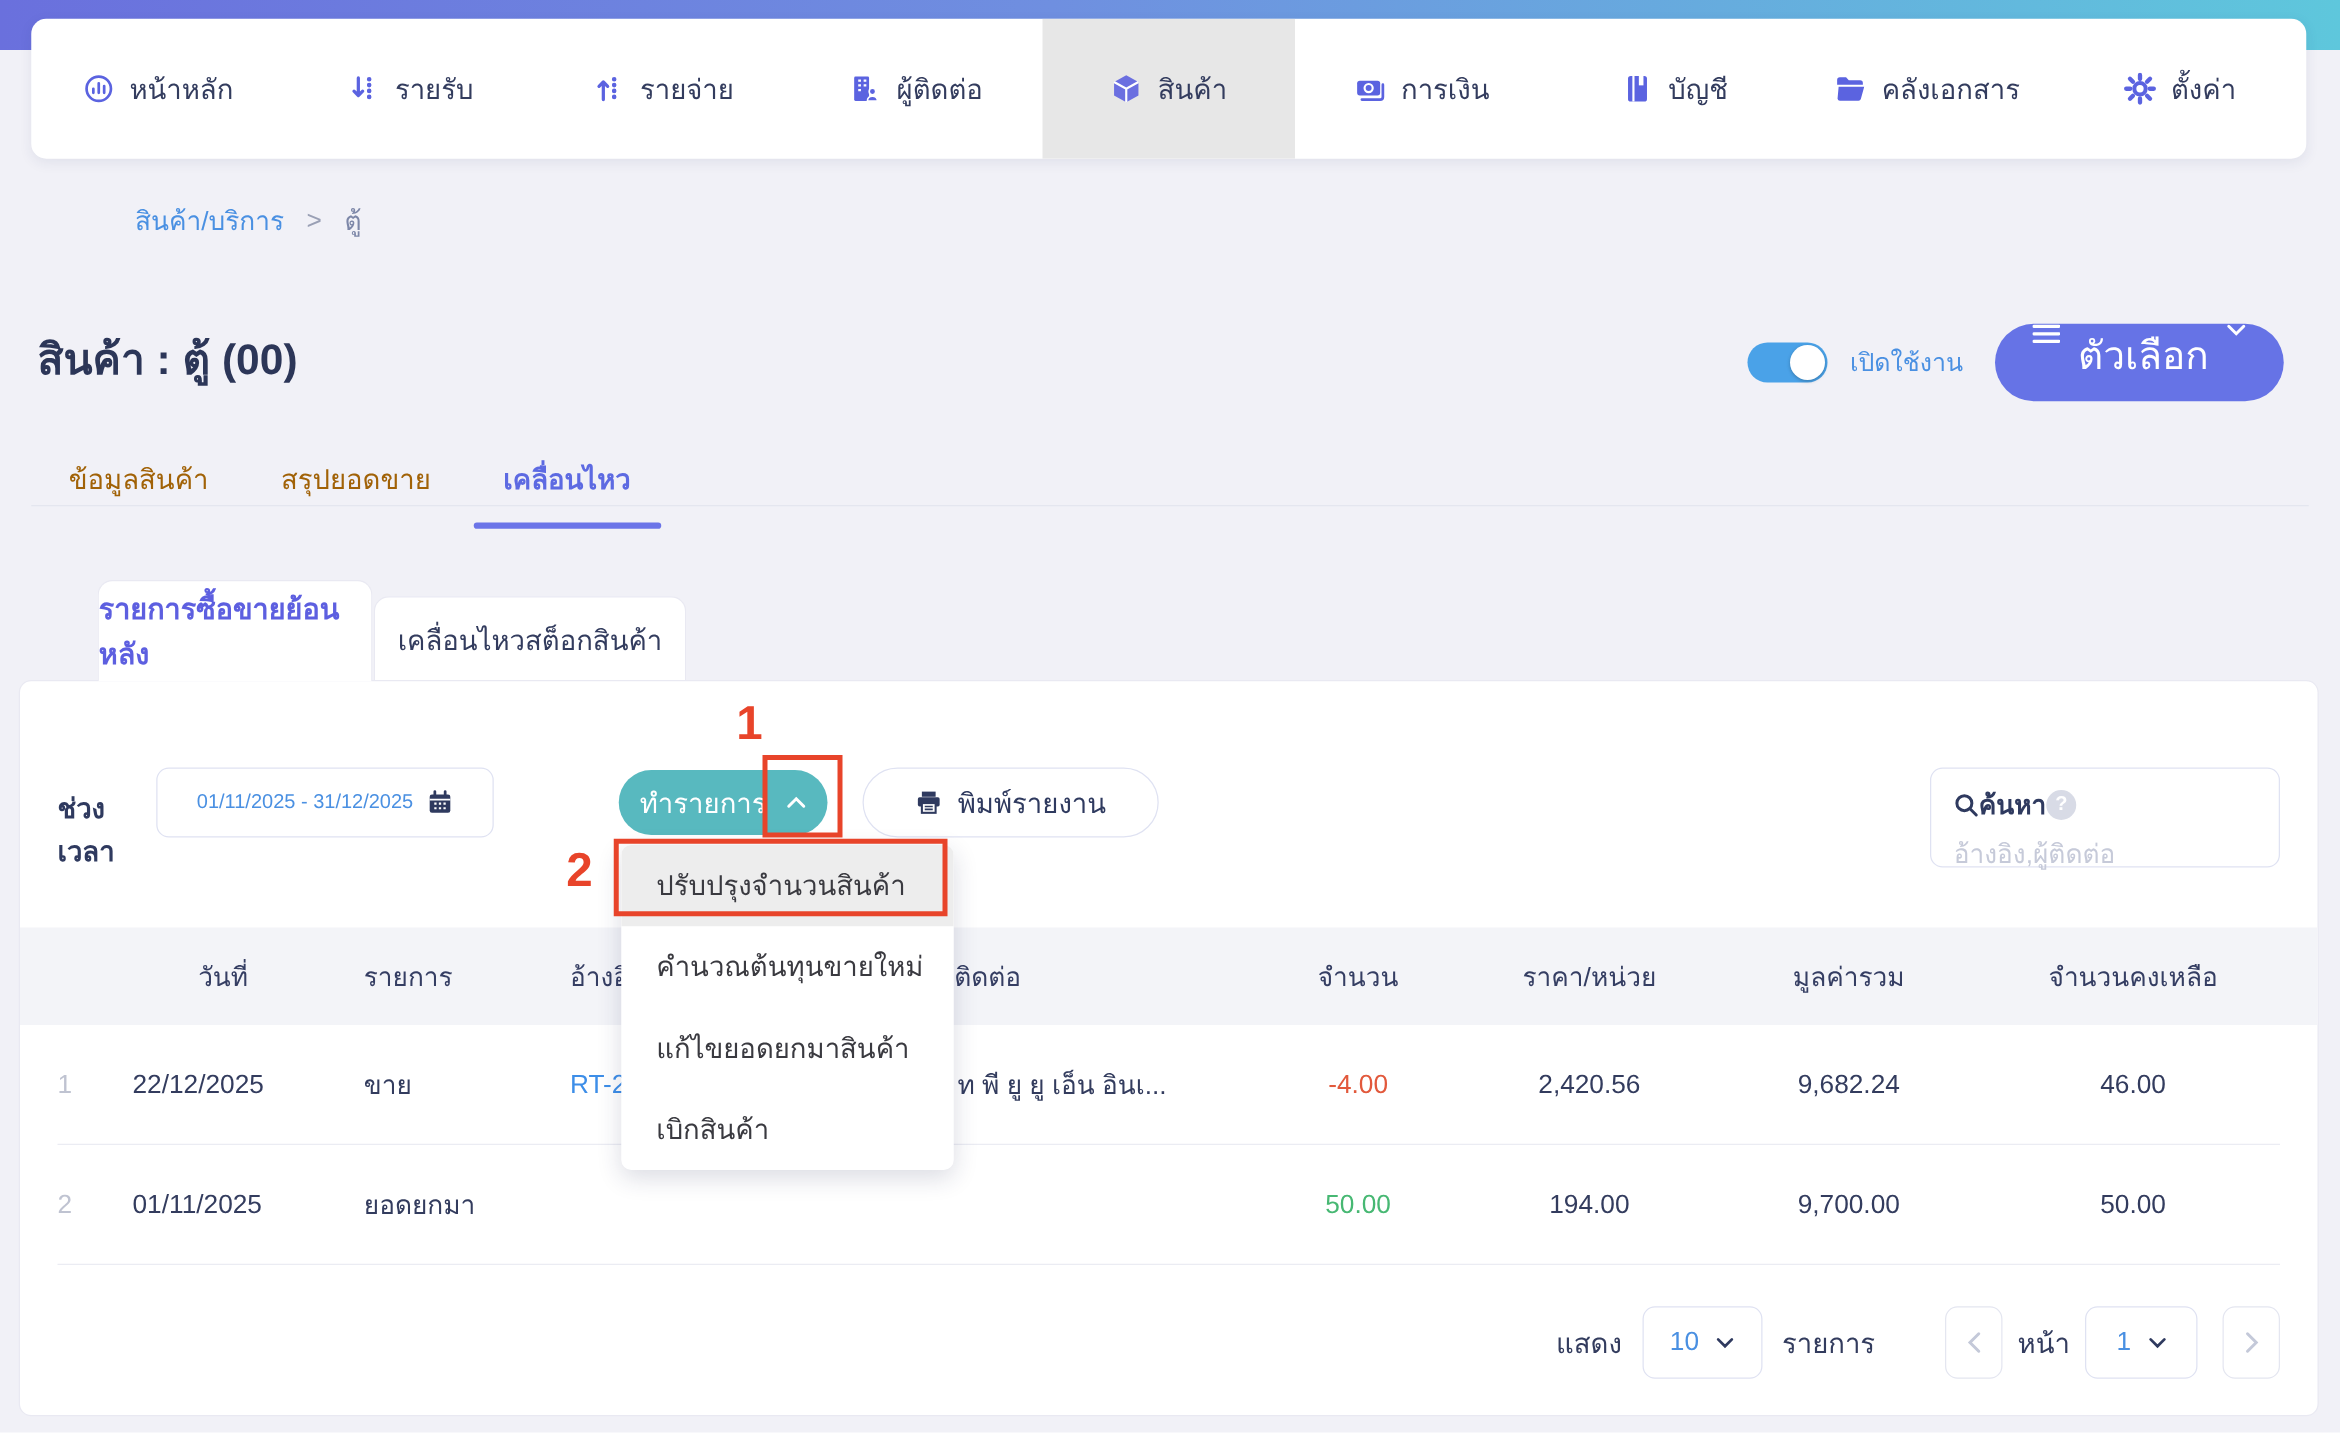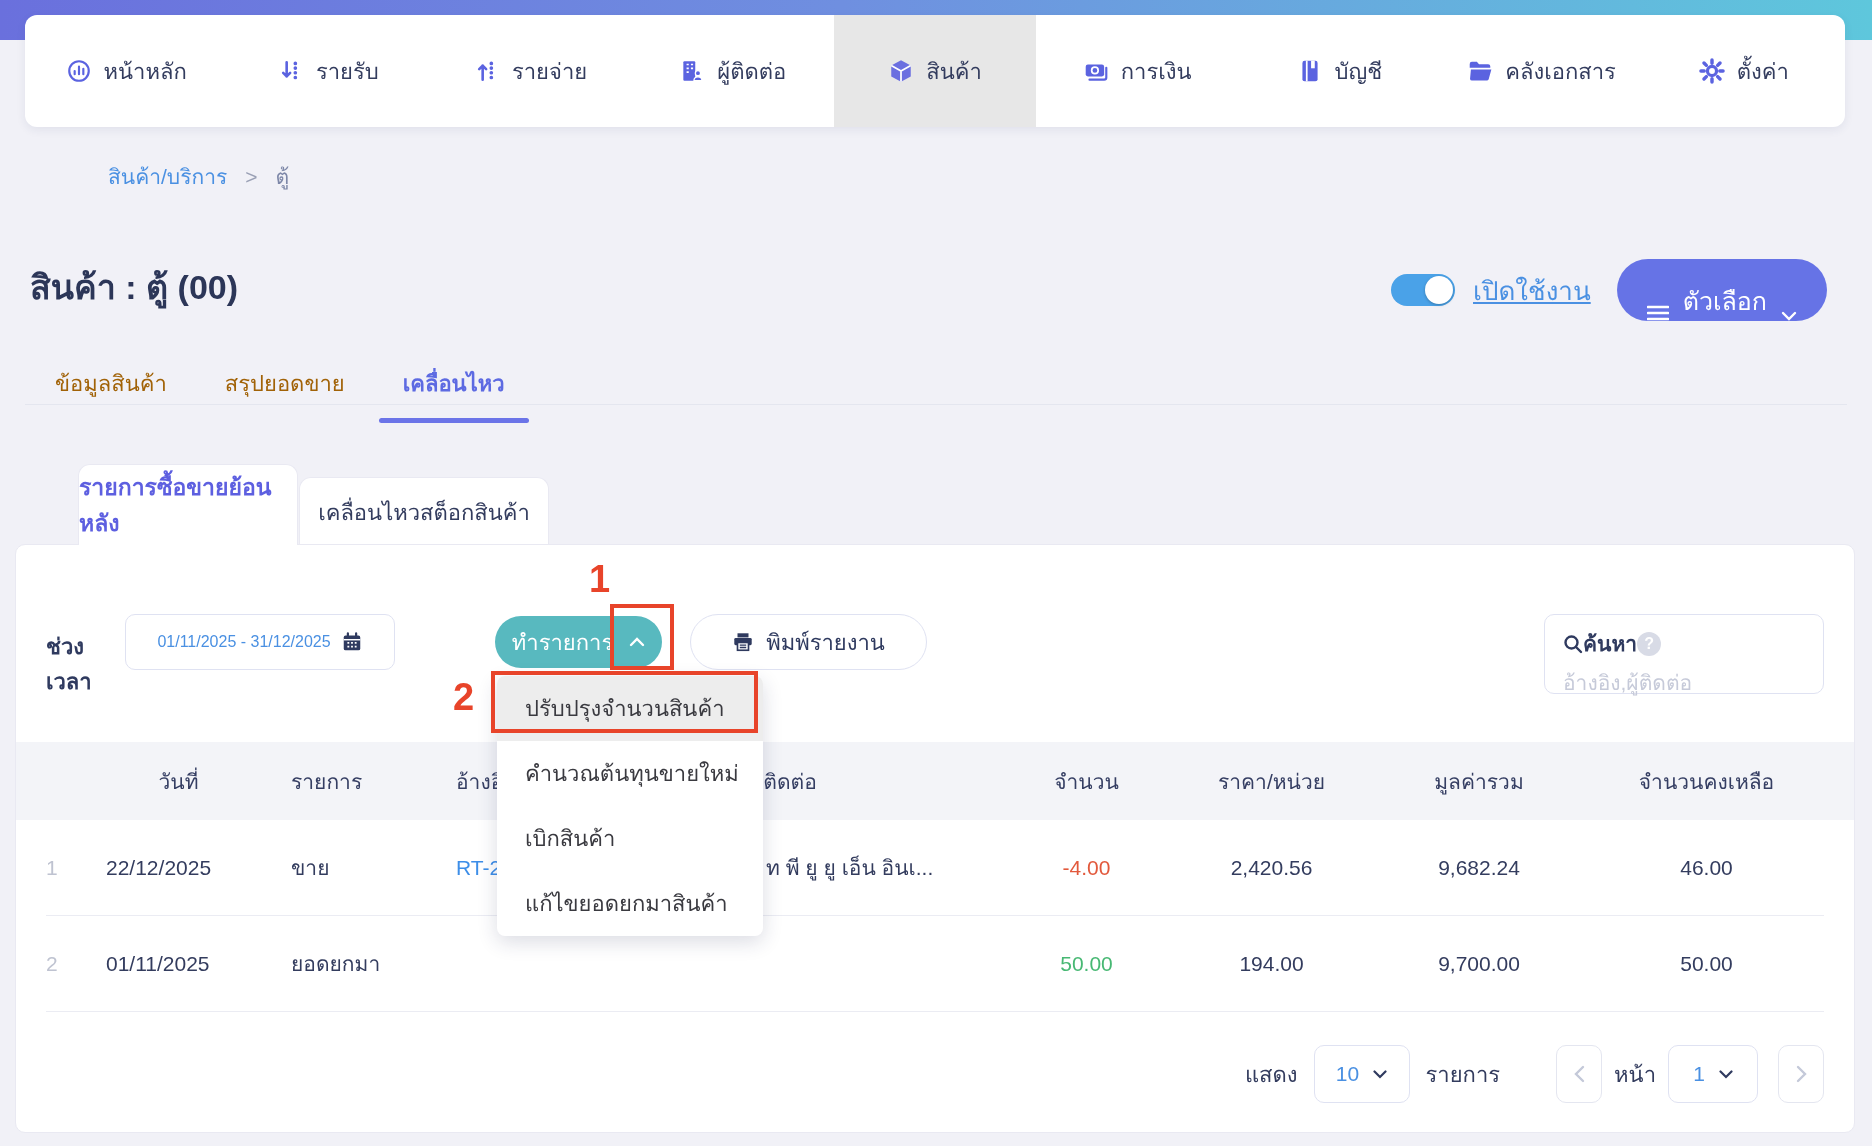--- a/index.html
+++ b/index.html
@@ -25,23 +25,23 @@
   
   .breadcrumb { position:absolute; top:160px; left:108px; font-size:21px; display:flex; gap:18px; align-items:center; }
   .crumb-link { color:#4a90e2; cursor:pointer; }
   .crumb-sep { color:#9aa0b5; }
   .crumb-current { color:#7d87a8; }
   
   .page-title { position:absolute; top:260px; left:30px; font-size:34px; font-weight:bold; color:#2c3658; }
   .title-controls { position:absolute; top:259px; right:45px; height:62px; display:flex; align-items:center; gap:26px; }
   .toggle { width:64px; height:32px; border-radius:16px; background:#4aa2e8; position:relative; cursor:pointer; }
   .toggle .knob { position:absolute; top:2px; right:2px; width:28px; height:28px; border-radius:50%; background:#fff; box-shadow:0 1px 3px rgba(0,0,0,.25); }
-  .toggle-label { color:#4a90e2; font-size:26px; margin-left:-8px;text-decoration:underline; }
+  .toggle-label { color:#4a90e2; font-size:20px; margin-left:-8px; }
   .options-btn { height:62px; border-radius:31px; background:#6673e6; color:#fff; border:none;
-    font-family:inherit; font-size:25px; padding:0 30px; display:flex; align-items:flex-end; gap:14px; cursor:pointer; }
+    font-family:inherit; font-size:31px; padding:0 30px; display:flex; align-items:flex-start; gap:14px; cursor:pointer; }
   
   .tabs-row { position:absolute; top:366px; left:55px; right:0; display:flex; gap:58px; }
   .tab { font-size:22px; color:#a16207; padding-bottom:20px; cursor:pointer; position:relative; }
   .tab.active { color:#5d6ae2; font-weight:bold; }
   .tab.active .tab-underline { position:absolute; left:-24px; right:-24px; bottom:-2px; height:5px; background:#6b74e8; border-radius:3px; }
   .tabs-line { position:absolute; top:404px; left:25px; right:25px; height:1px; background:#e4e6ef; }
   
   .subtab1 { position:absolute; top:464px; left:78px; width:220px; height:81px; background:#fff;
     border:1px solid #e9e9f2; border-bottom:none; border-radius:12px 12px 0 0; z-index:5;
     display:flex; align-items:center; justify-content:center; font-size:23px; font-weight:bold; color:#5d5fe0; cursor:pointer; }
@@ -354,20 +354,20 @@
         <svg width="11" height="18" viewBox="0 0 11 18">
           <path d="M2 2l7 7-7 7" stroke="#c4c9d9" stroke-width="2.4" fill="none" stroke-linecap="round"></path>
         </svg>
       </div>
   </div>
 </div>
 
 <div class="action-menu">
   <div class="menu-item hl">ปรับปรุงจำนวนสินค้า</div>
   <div class="menu-item">คำนวณต้นทุนขายใหม่</div>
+  <div class="menu-item">แก้ไขยอดยกมาสินค้า</div>
   <div class="menu-item">เบิกสินค้า</div>
-  <div class="menu-item">แก้ไขยอดยกมาสินค้า</div>
 </div>
 
 <div class="anno-box anno-box1"></div>
 <div class="anno-num anno-num1">1</div>
 <div class="anno-box anno-box2"></div>
 <div class="anno-num anno-num2">2</div>
 
 </body></html>

